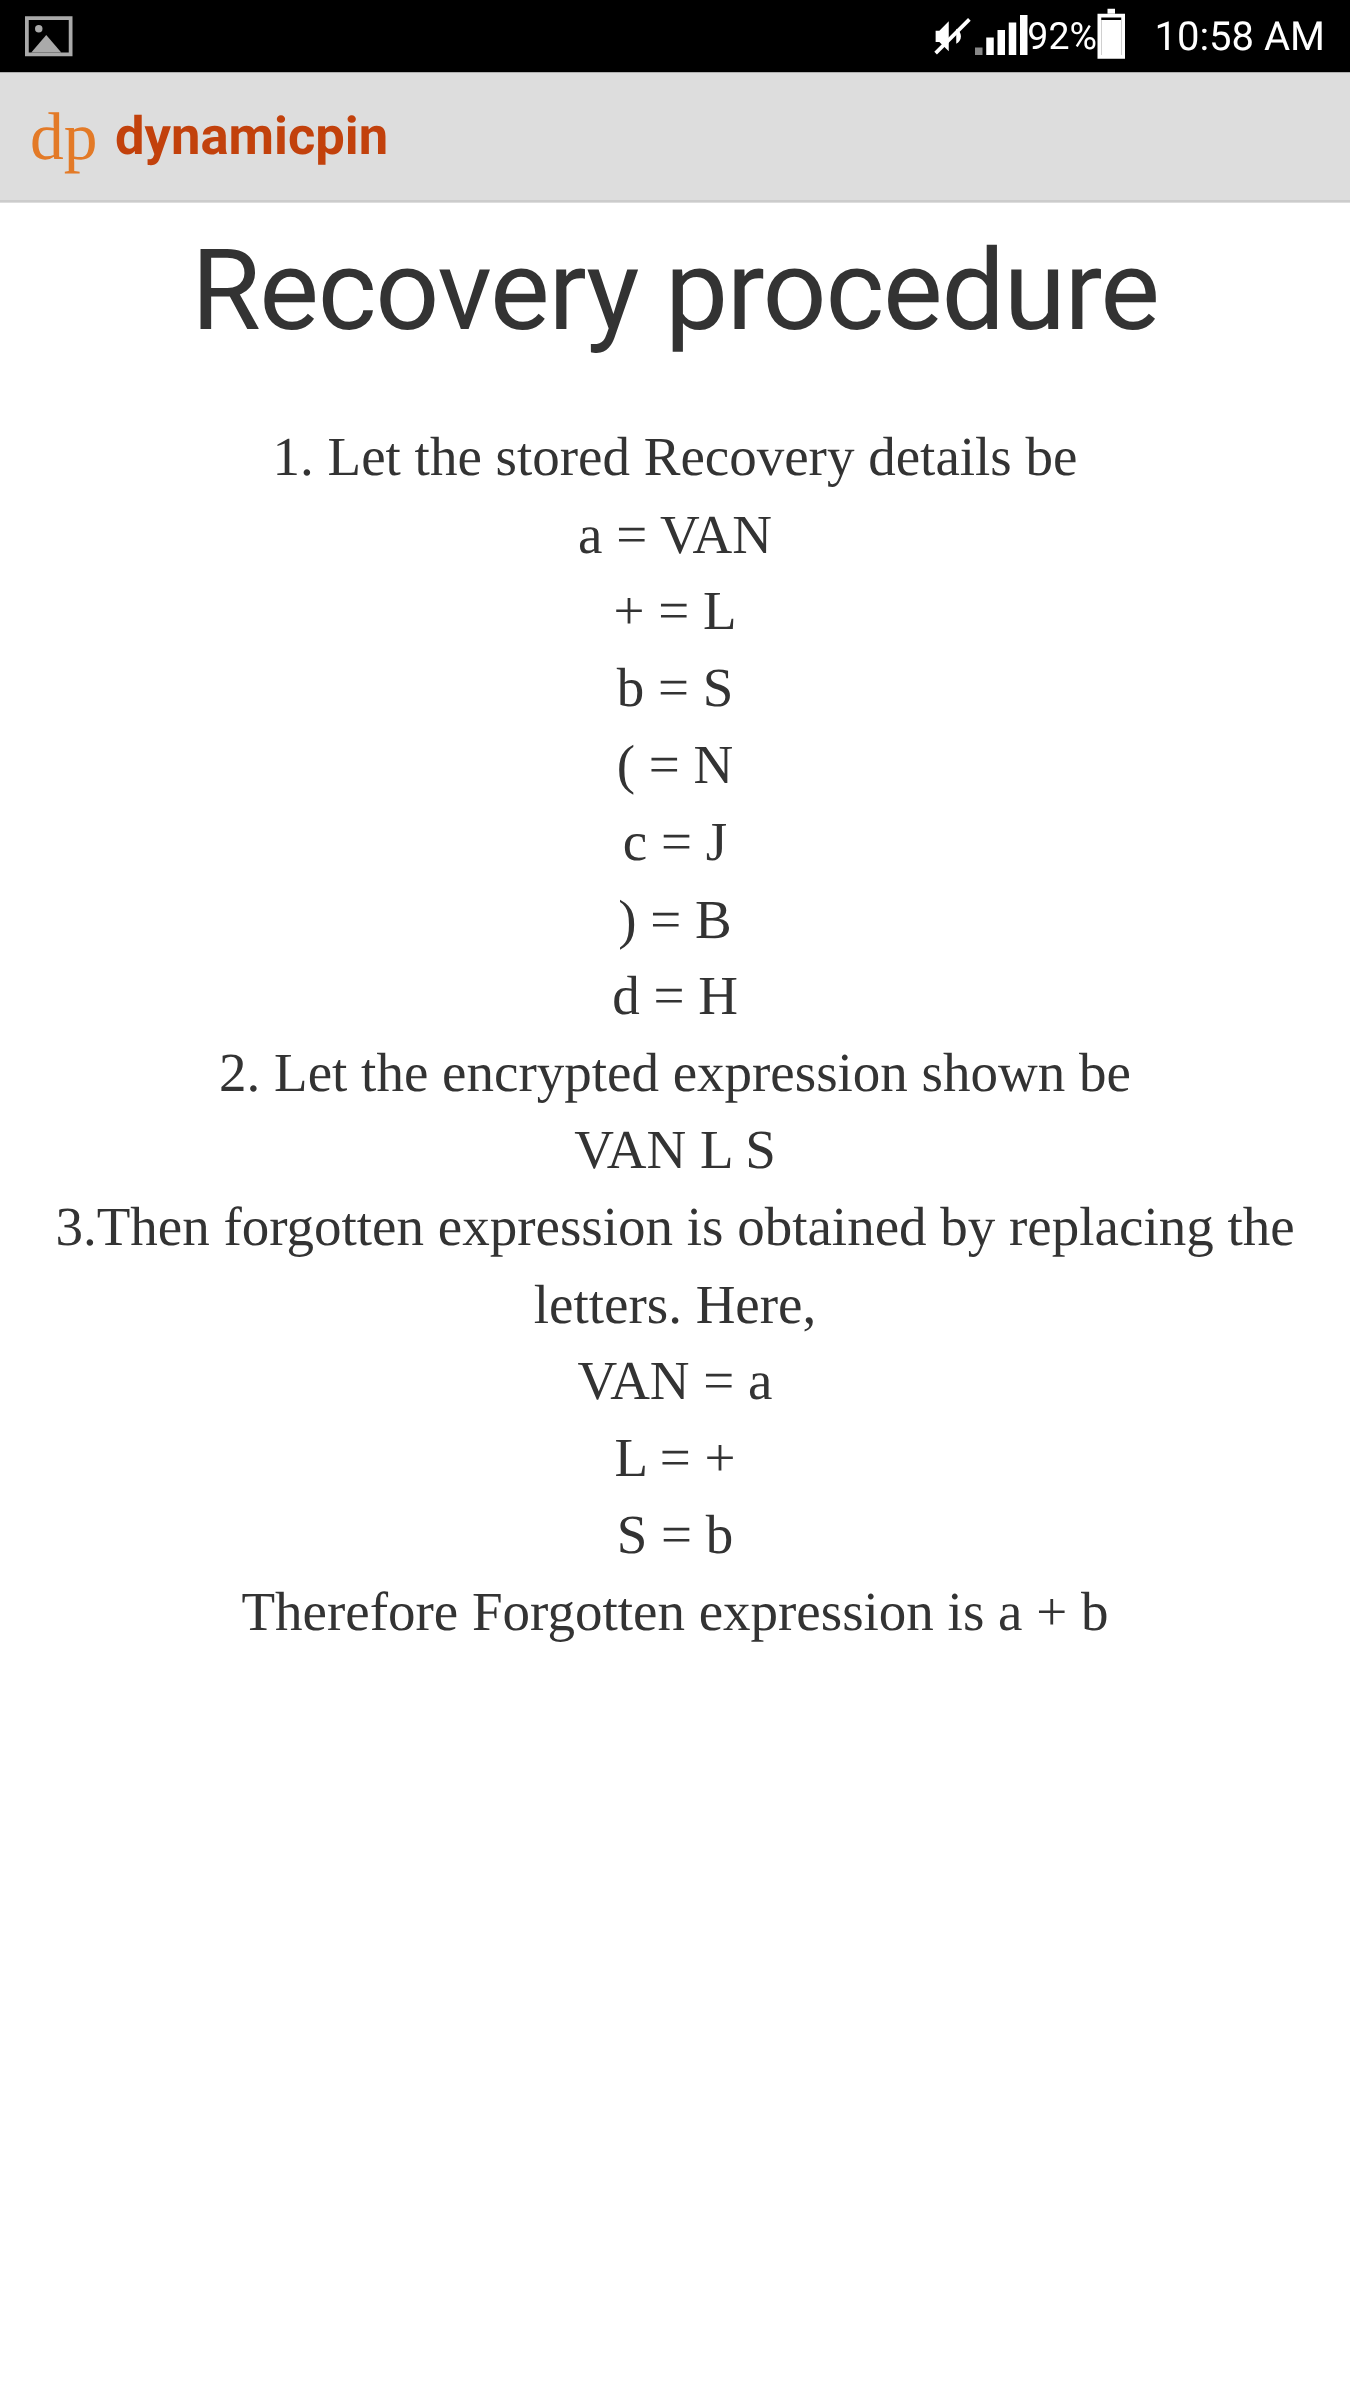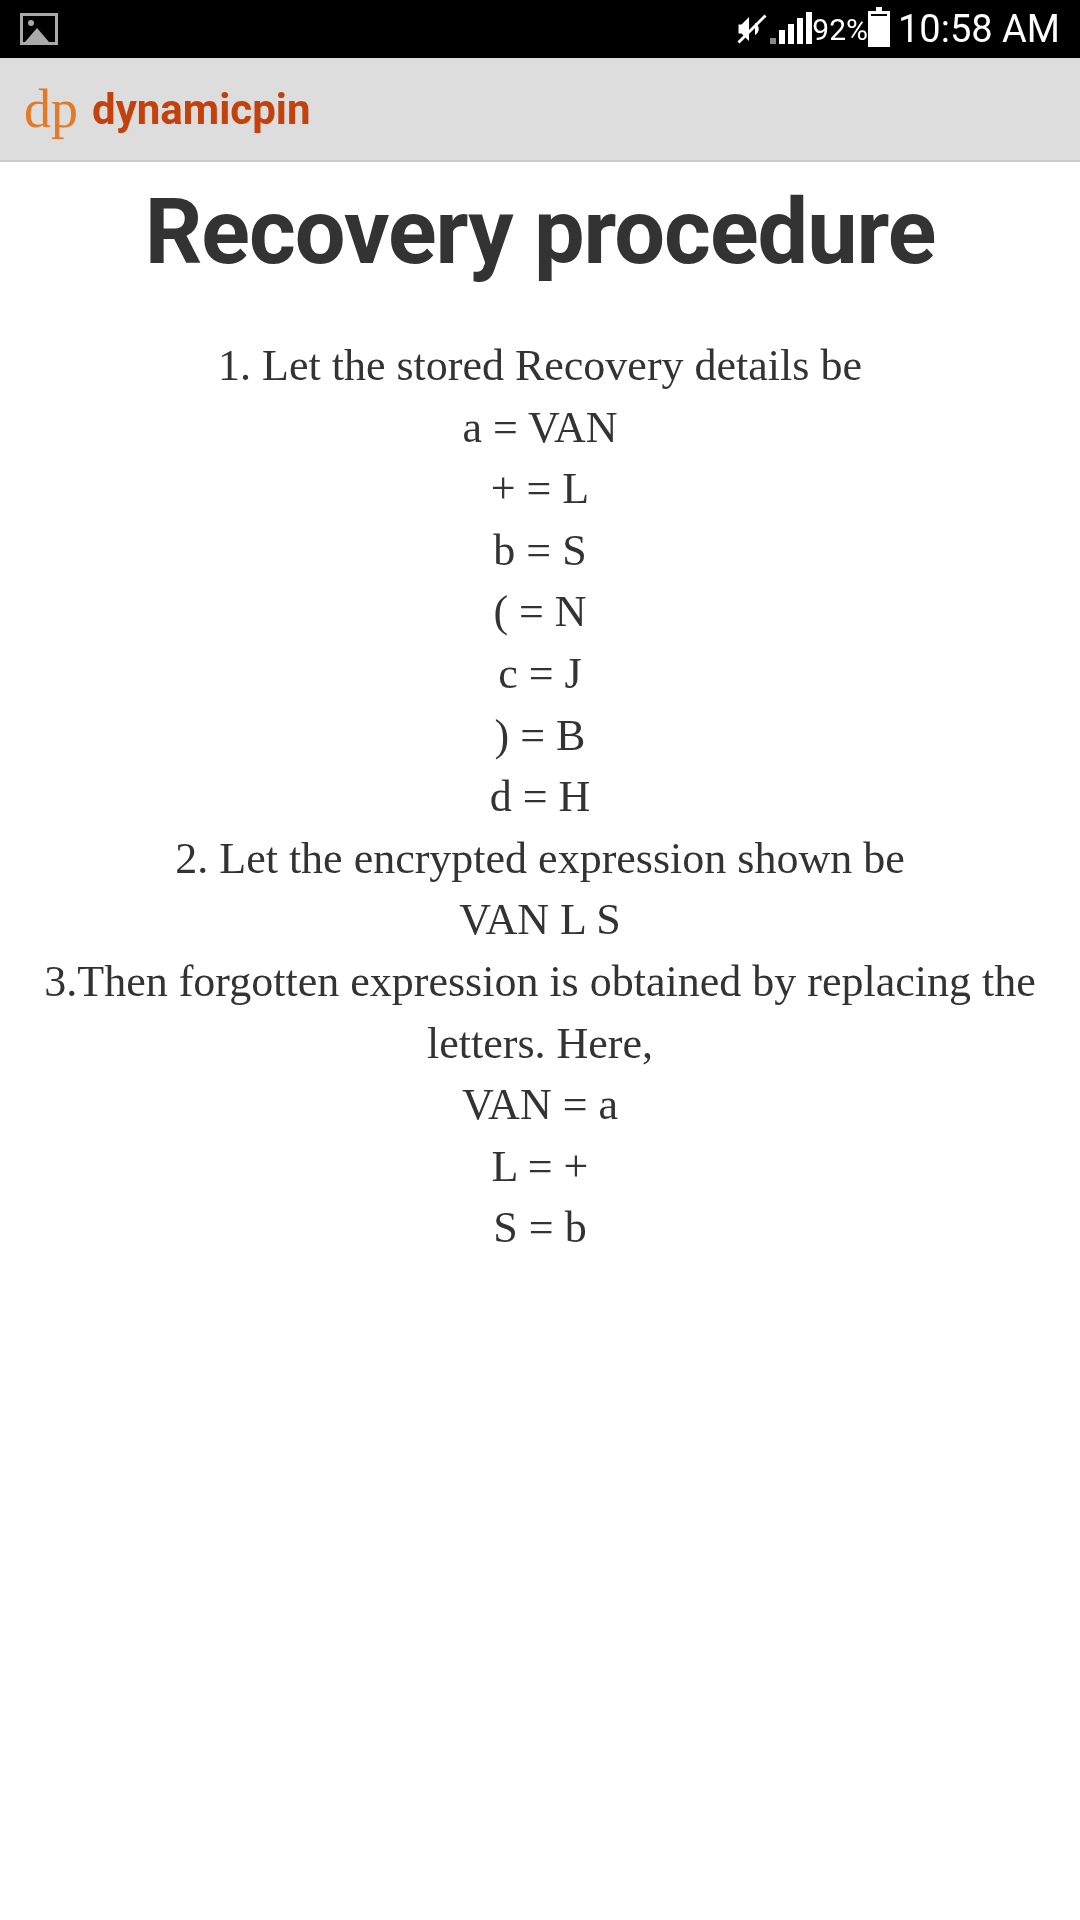--- a/index.html
+++ b/index.html
@@ -100,22 +100,22 @@
       top: -7px;
       left: 5px;
       width: 6px;
       height: 4px;
       background: #ffffff;
     }
     .battery-pct {
       font-size: 30px;
     }
     .clock {
-      font-size: 38px;
-      margin-left: 8px;
+      font-size: 32px;
+      margin-left: 24px;
     }
     .app-bar {
       background: #dddddd;
       height: 104px;
       display: flex;
       align-items: center;
       padding: 0 24px;
       border-bottom: 2px solid #cccccc;
     }
     .app-logo {
@@ -128,21 +128,21 @@
     .app-name {
       font-size: 42px;
       color: #c2410c;
       font-weight: 700;
     }
     .content {
       padding: 18px 0 0 0;
     }
     .page-title {
       font-size: 90px;
-      font-weight: 700;
+      font-weight: 400;
       color: #333333;
       text-align: center;
       padding: 0 40px;
       letter-spacing: -1px;
     }
     .body-text {
       font-size: 44px;
       color: #333333;
       text-align: center;
       line-height: 1.4;
@@ -200,14 +200,15 @@
     <span class="eq">( = N</span>
     <span class="eq">c = J</span>
     <span class="eq">) = B</span>
     <span class="eq">d = H</span>
     <span class="step">2. Let the encrypted expression shown be</span>
     <span class="eq">VAN L S</span>
     <span class="step">3.Then forgotten expression is obtained by replacing the letters. Here,</span>
     <span class="eq">VAN = a</span>
     <span class="eq">L  = +</span>
     <span class="eq">S   = b</span>
+    <span class="step">Therefore Forgotten expression is a + b</span>
   </div>
 </div>
 
 </body></html>

